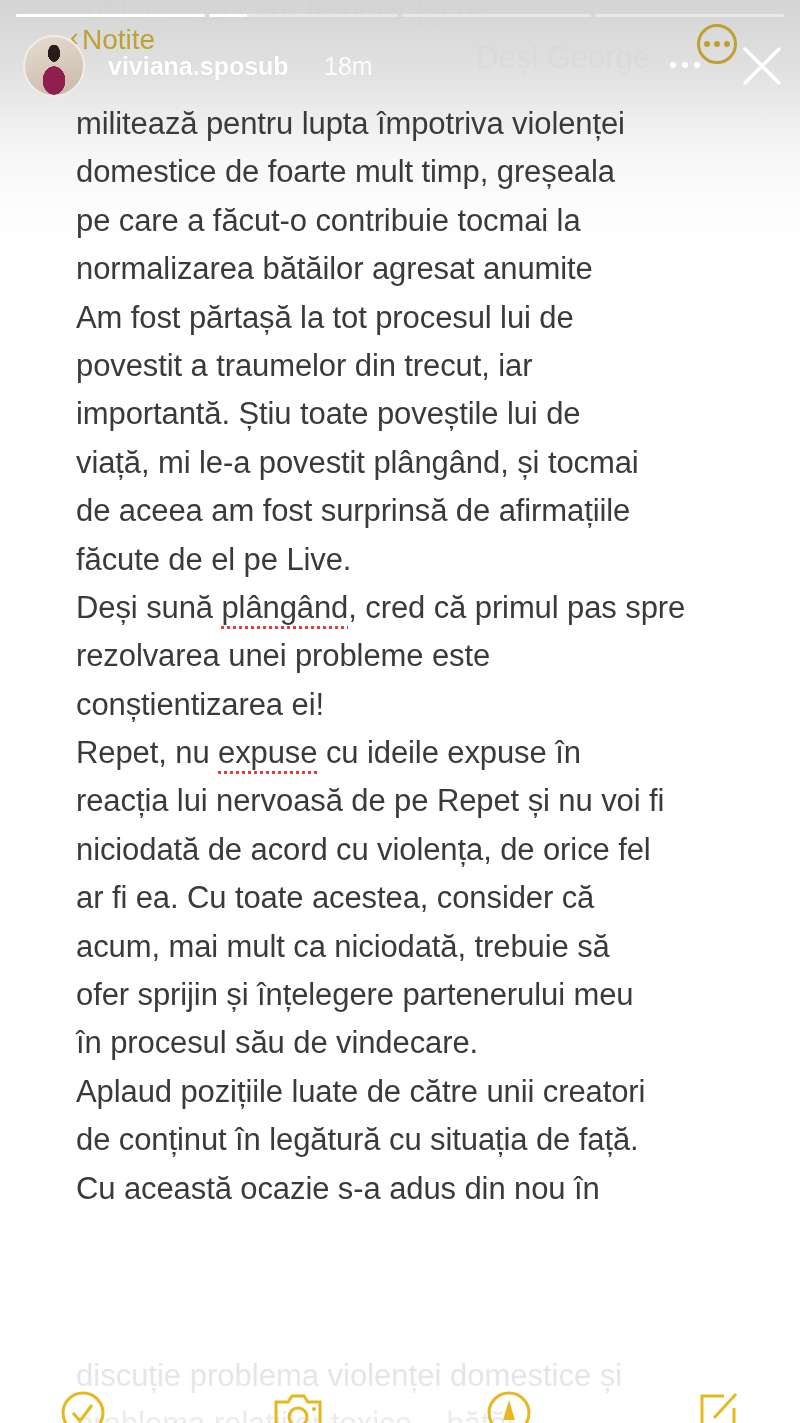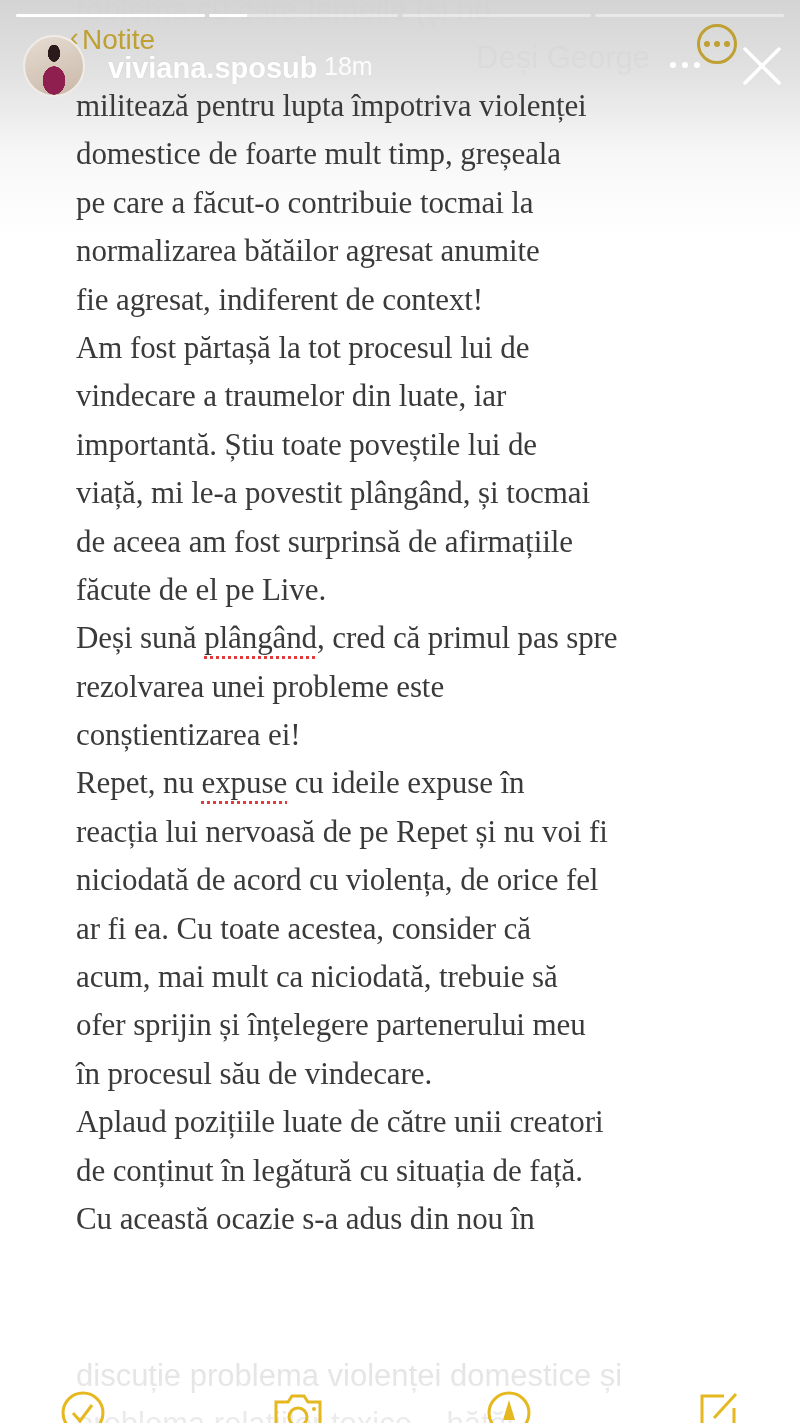--- a/index.html
+++ b/index.html
@@ -14,24 +14,23 @@
   
   .ghost-top {
     position:absolute; left:76px; top:-14px; width:700px;
     font-size:31px; line-height:48px; color:#d9d9d9;
   }
   .top-shade {
     position:absolute; left:0; top:0; width:800px; height:240px;
     background:linear-gradient(to bottom, rgba(210,210,210,0.96) 0%, rgba(220,220,220,0.85) 30%, rgba(240,240,240,0.5) 65%, rgba(255,255,255,0) 100%);
   }
   .body-text {
-    position:absolute; left:76px; top:82px; width:700px;
+    position:absolute; left:76px; top:100px; width:700px;
     font-size:31px; line-height:48.4px; color:#3a3a3a;
     letter-spacing:-0.1px;
-    font-family:Liberation Serif, serif;
   }
   .body-text .line { white-space:nowrap; height:48.4px; }
   .spell { text-decoration: underline dotted #e23b3b; text-decoration-thickness:3px; text-underline-offset:8px; }
   .ghost-bottom {
     position:absolute; left:76px; top:1352px; width:720px;
     font-size:31px; line-height:48px; color:#d4d4d4;
   }
   .bottom-fade {
     position:absolute; left:0; top:1340px; width:800px; height:83px;
     background:linear-gradient(to bottom, rgba(255,255,255,0.3), rgba(255,255,255,0.55));
@@ -50,21 +49,21 @@
       radial-gradient(ellipse 16px 20px at 50% 75%, #8e1f4f 70%, transparent 72%),
       linear-gradient(160deg, #e6dcd2, #c9b8a8);
     border:2px solid #f0ece8;
     box-sizing:border-box;
   }
   .notes-back {
     position:absolute; left:82px; top:24px; font-size:28px; color:#bfa033;
   }
   .notes-back .chev { position:absolute; left:-12px; top:-2px; font-size:26px; color:#bfa033; }
   .username {
-    position:absolute; left:108px; top:52px; font-size:29px; color:#ffffff; font-weight:bold;
+    position:absolute; left:108px; top:52px; font-size:25px; color:#ffffff; font-weight:bold;
     text-shadow:0 0 2px rgba(0,0,0,0.08);
   }
   .time { position:absolute; left:324px; top:52px; font-size:25px; color:rgba(255,255,255,0.9); }
   .menu-circle {
     position:absolute; left:697px; top:24px; width:40px; height:40px; border-radius:50%;
     border:3px solid #bfa033; box-sizing:border-box;
     display:flex; align-items:center; justify-content:center; gap:4px;
   }
   .menu-circle i { width:6px; height:6px; border-radius:50%; background:#bfa033; display:block; }
   .story-dots { position:absolute; left:670px; top:62px; display:flex; gap:6px; }
@@ -85,23 +84,22 @@
     <div style="padding-left:400px">                   Deși George</div>
   </div>
 
   <div class="top-shade"></div>
 
   <div class="body-text">
     <div class="line">militează pentru lupta împotriva violenței</div>
     <div class="line">domestice de foarte mult timp, greșeala</div>
     <div class="line">pe care a făcut-o contribuie tocmai la</div>
     <div class="line">normalizarea bătăilor agresat anumite</div>
-    <div class="line">fie agresat, indiferent de context!</div>
     <div class="line">Am fost părtașă la tot procesul lui de</div>
-    <div class="line">vindecare a traumelor din luate, iar</div>
+    <div class="line">povestit a traumelor din trecut, iar</div>
     <div class="line">importantă. Știu toate poveștile lui de</div>
     <div class="line">viață, mi le-a povestit plângând, și tocmai</div>
     <div class="line">de aceea am fost surprinsă de afirmațiile</div>
     <div class="line">făcute de el pe Live.</div>
     <div class="line"><span>Deși sună </span><span class="spell">plângând</span><span>, cred că primul pas spre</span></div>
     <div class="line">rezolvarea unei probleme este</div>
     <div class="line">conștientizarea ei!</div>
     <div class="line"><span>Repet, nu </span><span class="spell">expuse</span><span> cu ideile expuse în</span></div>
     <div class="line">reacția lui nervoasă de pe Repet și nu voi fi</div>
     <div class="line">niciodată de acord cu violența, de orice fel</div>

